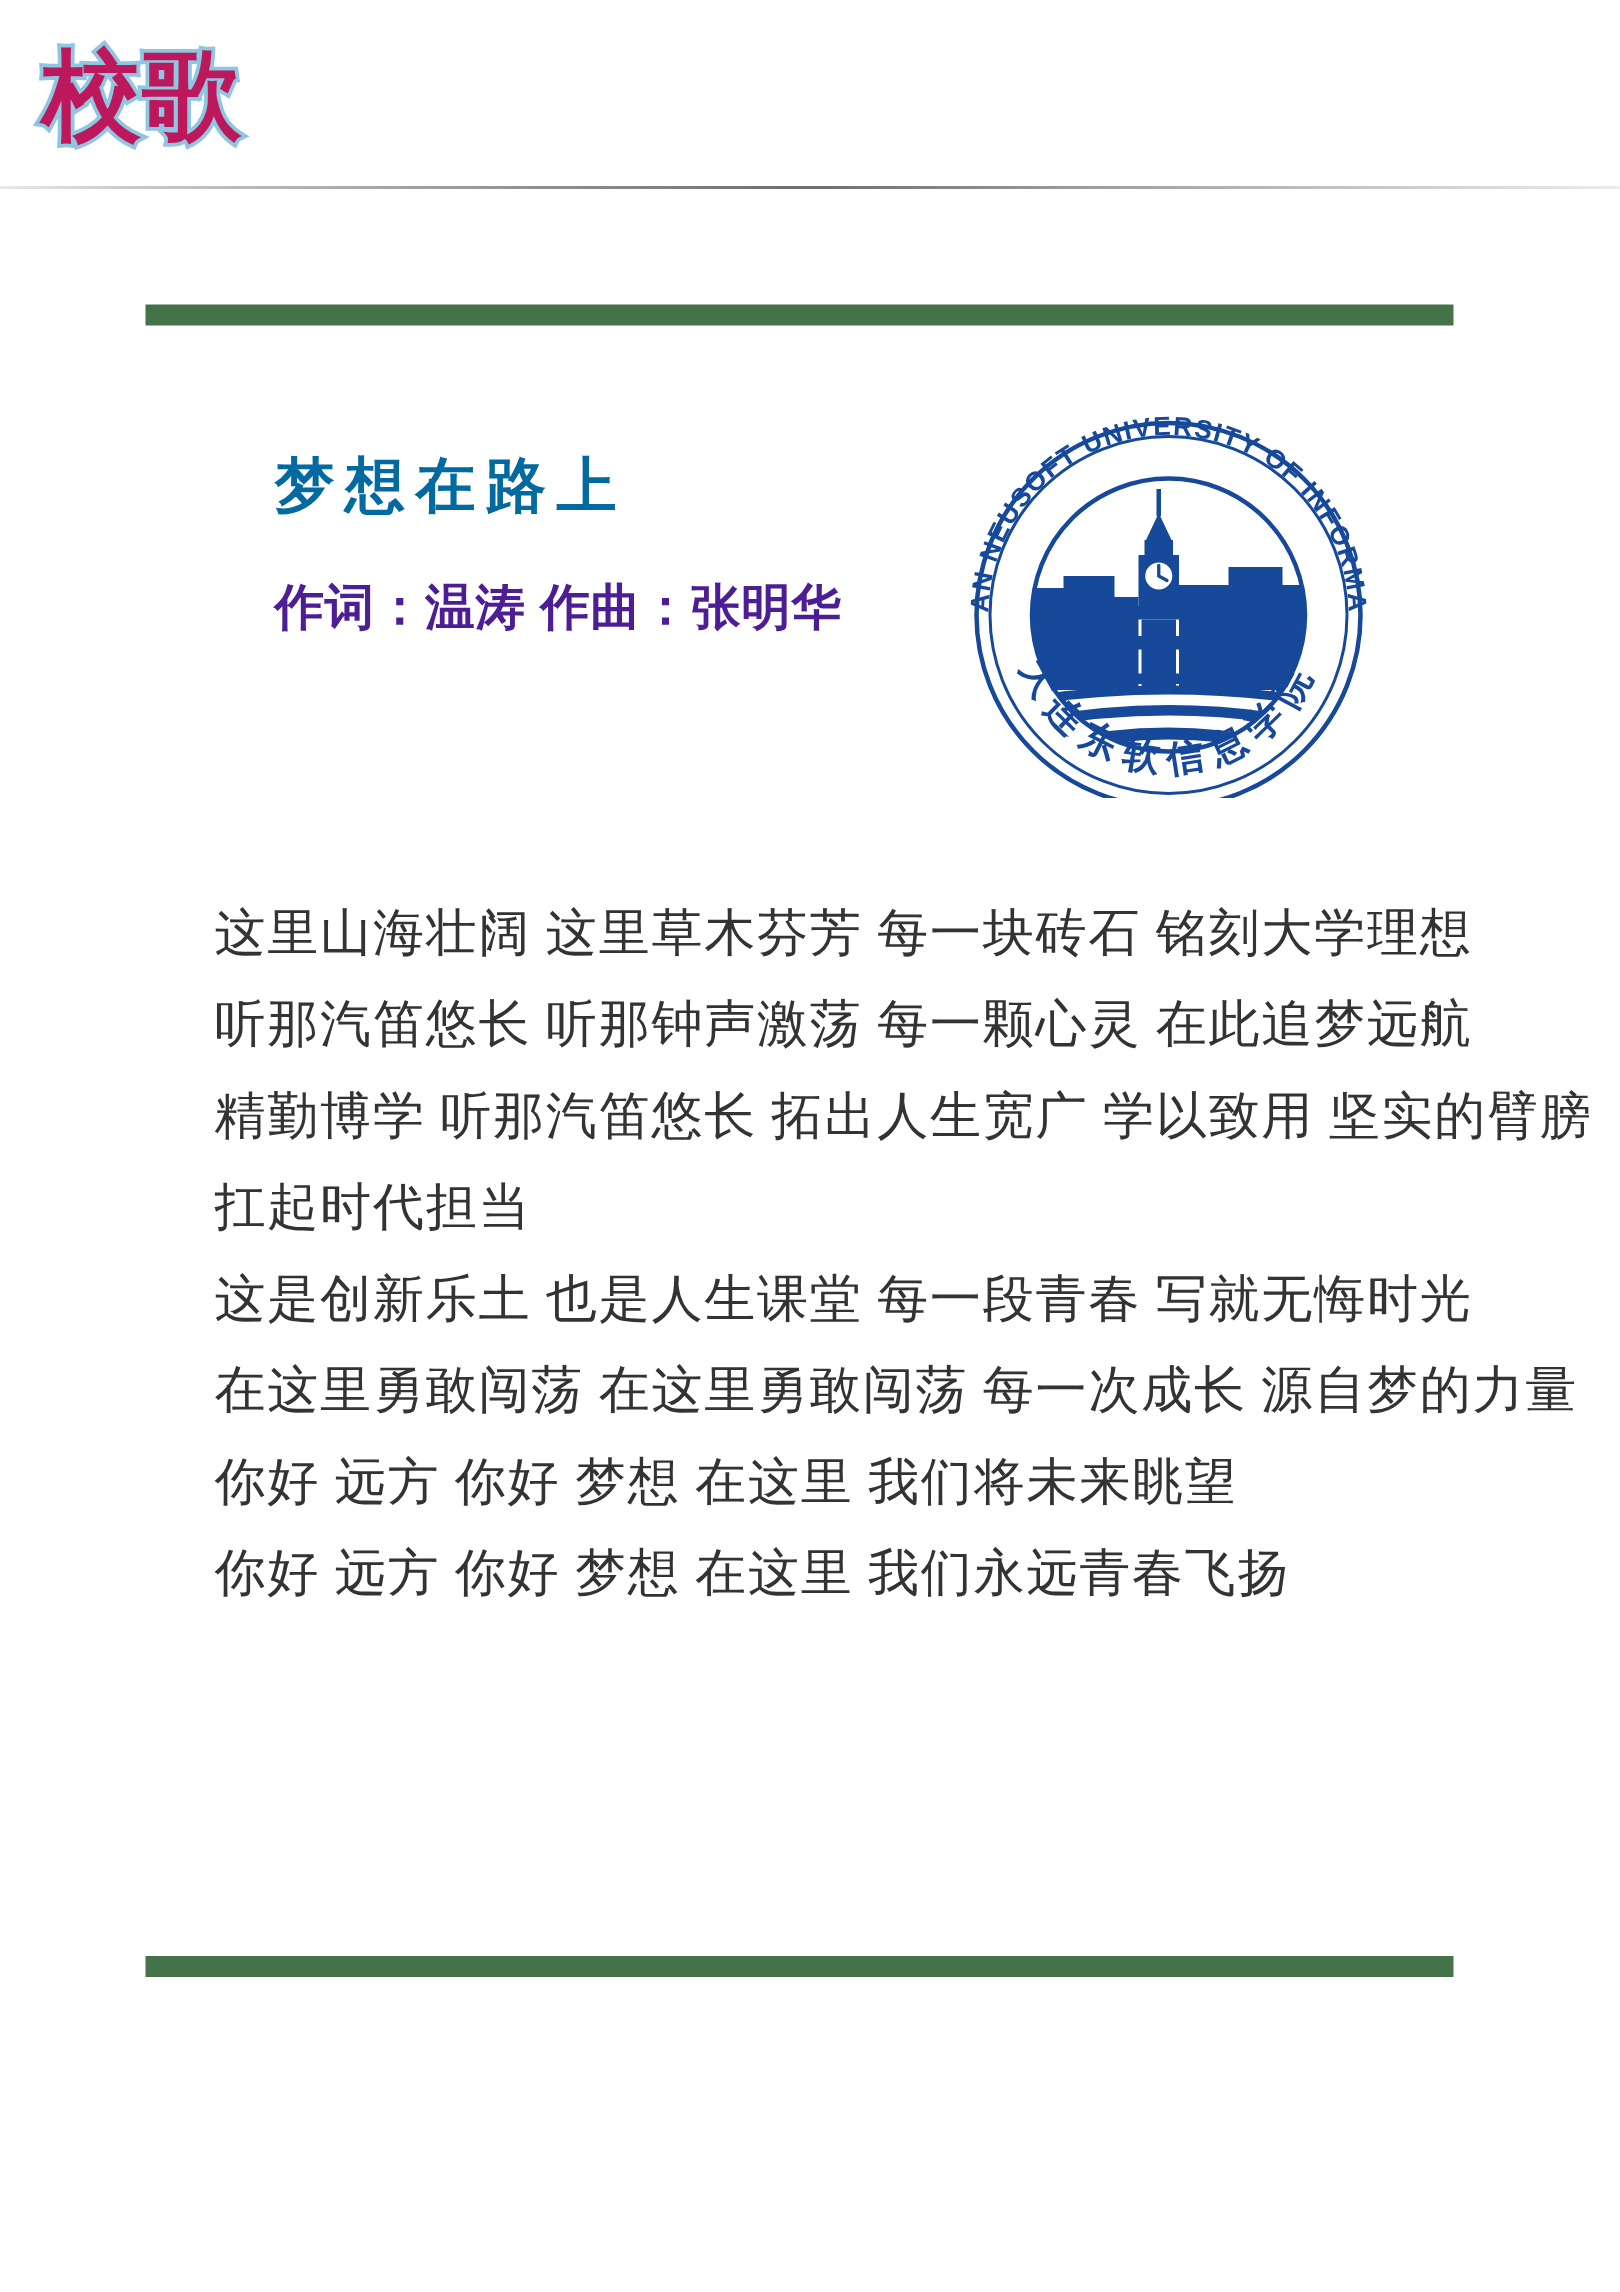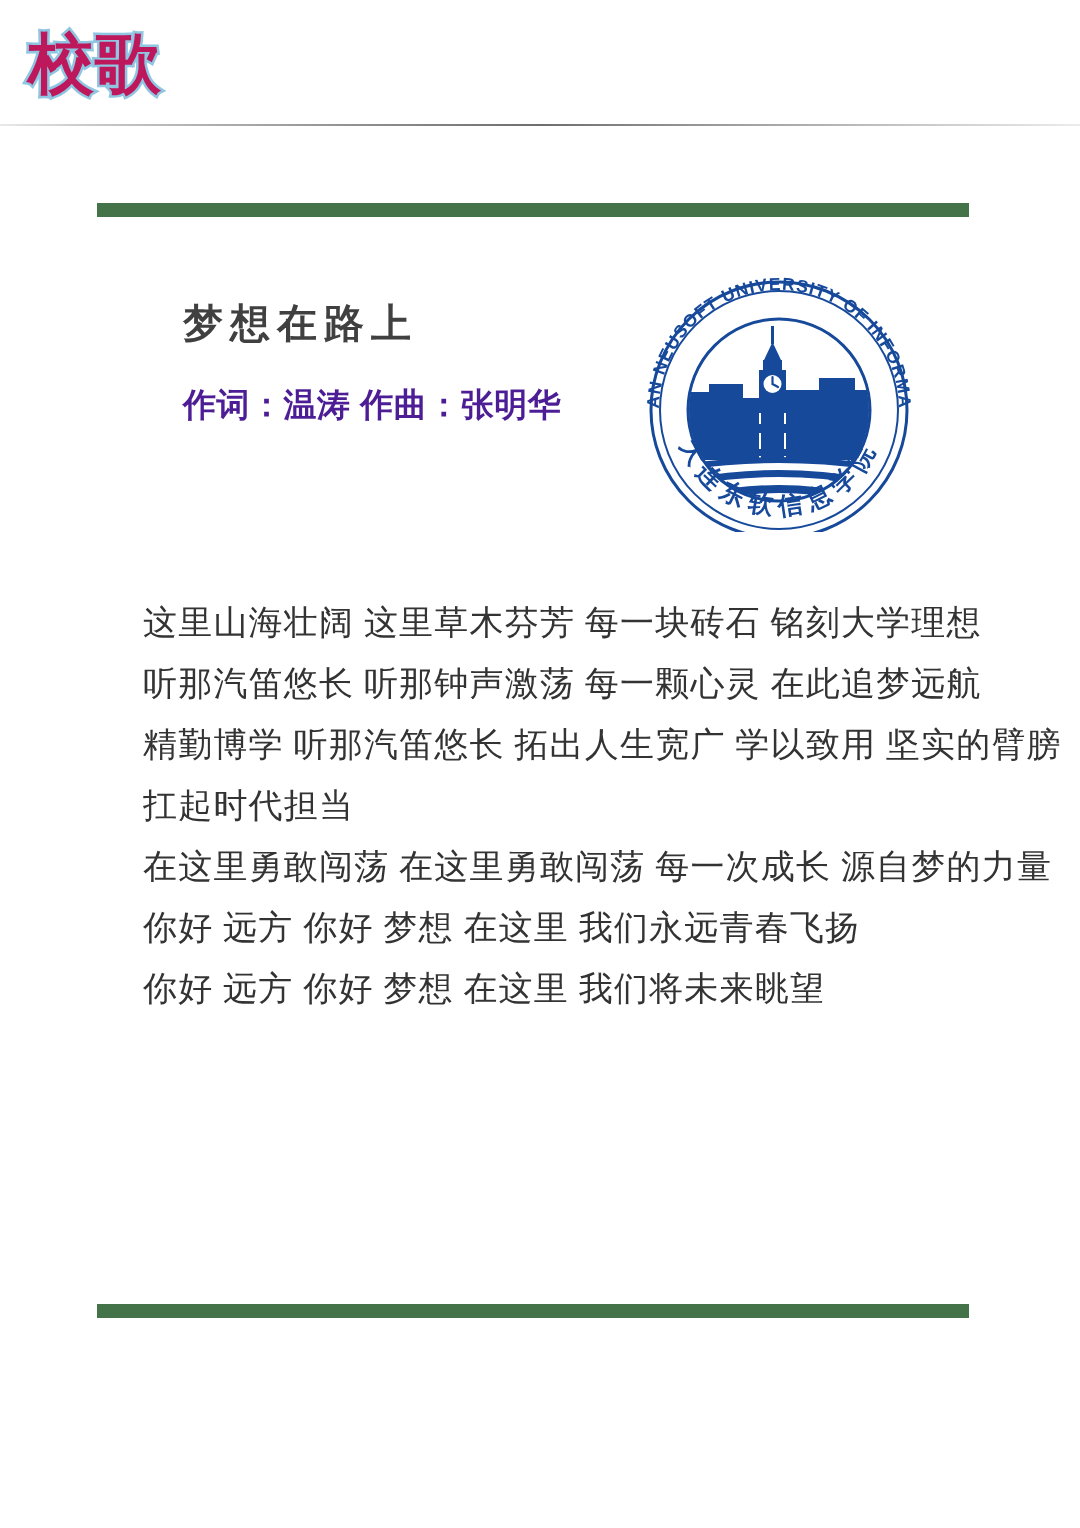--- a/index.html
+++ b/index.html
@@ -84,21 +84,21 @@
     width: 600px;
   }
 
   .song-title {
     margin: 0;
     padding-left: 183px;
     font-family: "Liberation Serif", "DejaVu Serif", serif;
     font-size: 40px;
     font-weight: 700;
     letter-spacing: 7px;
-    color: #404040;
+    color: #0369a1;
     line-height: 1.2;
     white-space: nowrap;
   }
 
   .song-credits {
     margin: 0;
     padding-left: 183px;
     padding-top: 37px;
     font-family: "Liberation Sans", "DejaVu Sans", sans-serif;
     font-size: 33px;
@@ -208,20 +208,21 @@
         <path d="M 92,248 Q 156,230 220,248 L 220,258 Q 156,240 92,258 Z"></path>
       </g>
     </svg>
   </div>
 
   <div class="lyrics">
     <div class="lyric-line">这里山海壮阔  这里草木芬芳  每一块砖石  铭刻大学理想</div>
     <div class="lyric-line">听那汽笛悠长  听那钟声激荡  每一颗心灵  在此追梦远航</div>
     <div class="lyric-line">精勤博学  听那汽笛悠长  拓出人生宽广  学以致用  坚实的臂膀</div>
     <div class="lyric-line">扛起时代担当</div>
+    <div class="lyric-line">这是创新乐土  也是人生课堂  每一段青春  写就无悔时光</div>
     <div class="lyric-line">在这里勇敢闯荡  在这里勇敢闯荡  每一次成长  源自梦的力量</div>
+    <div class="lyric-line">你好  远方  你好  梦想  在这里  我们将未来眺望</div>
     <div class="lyric-line">你好  远方  你好  梦想  在这里  我们永远青春飞扬</div>
-    <div class="lyric-line">你好  远方  你好  梦想  在这里  我们将未来眺望</div>
   </div>
 
   <div class="rule-green bottom"></div>
 
 </div>
 
 </body></html>

